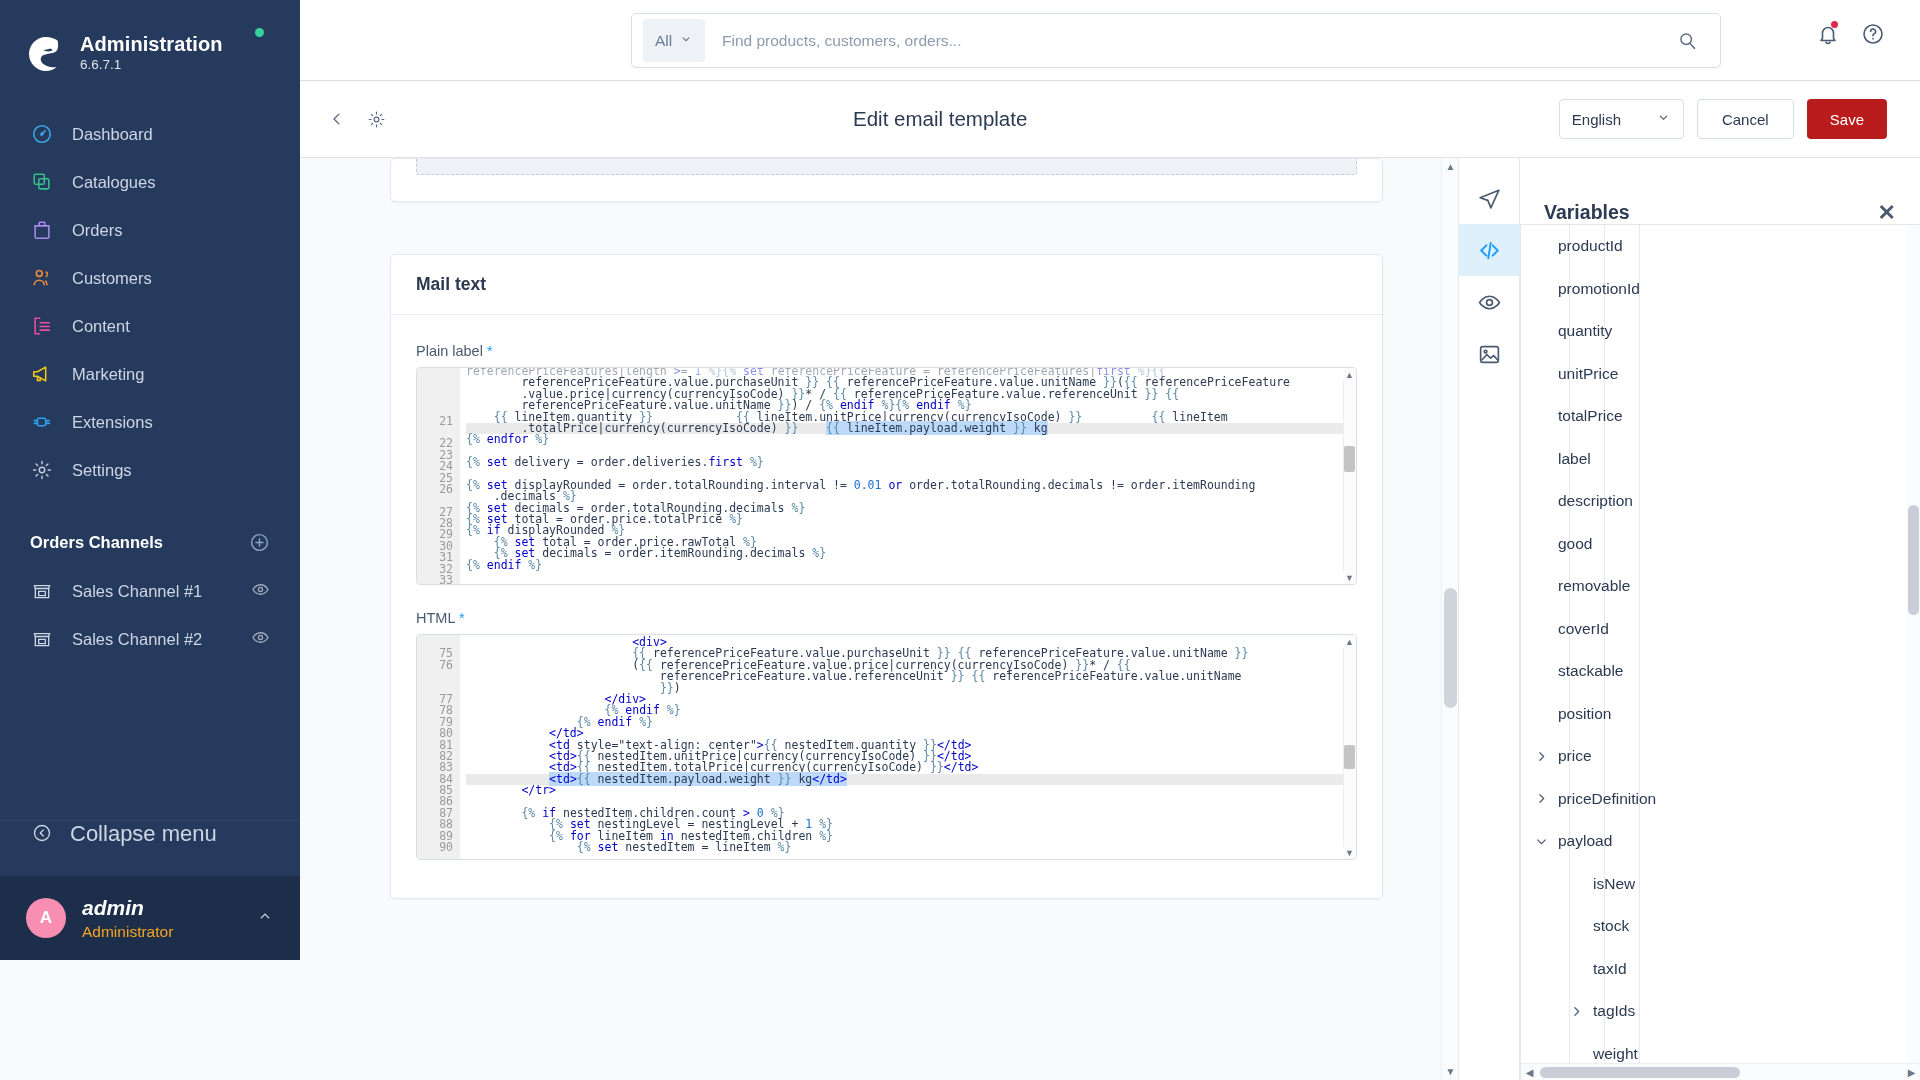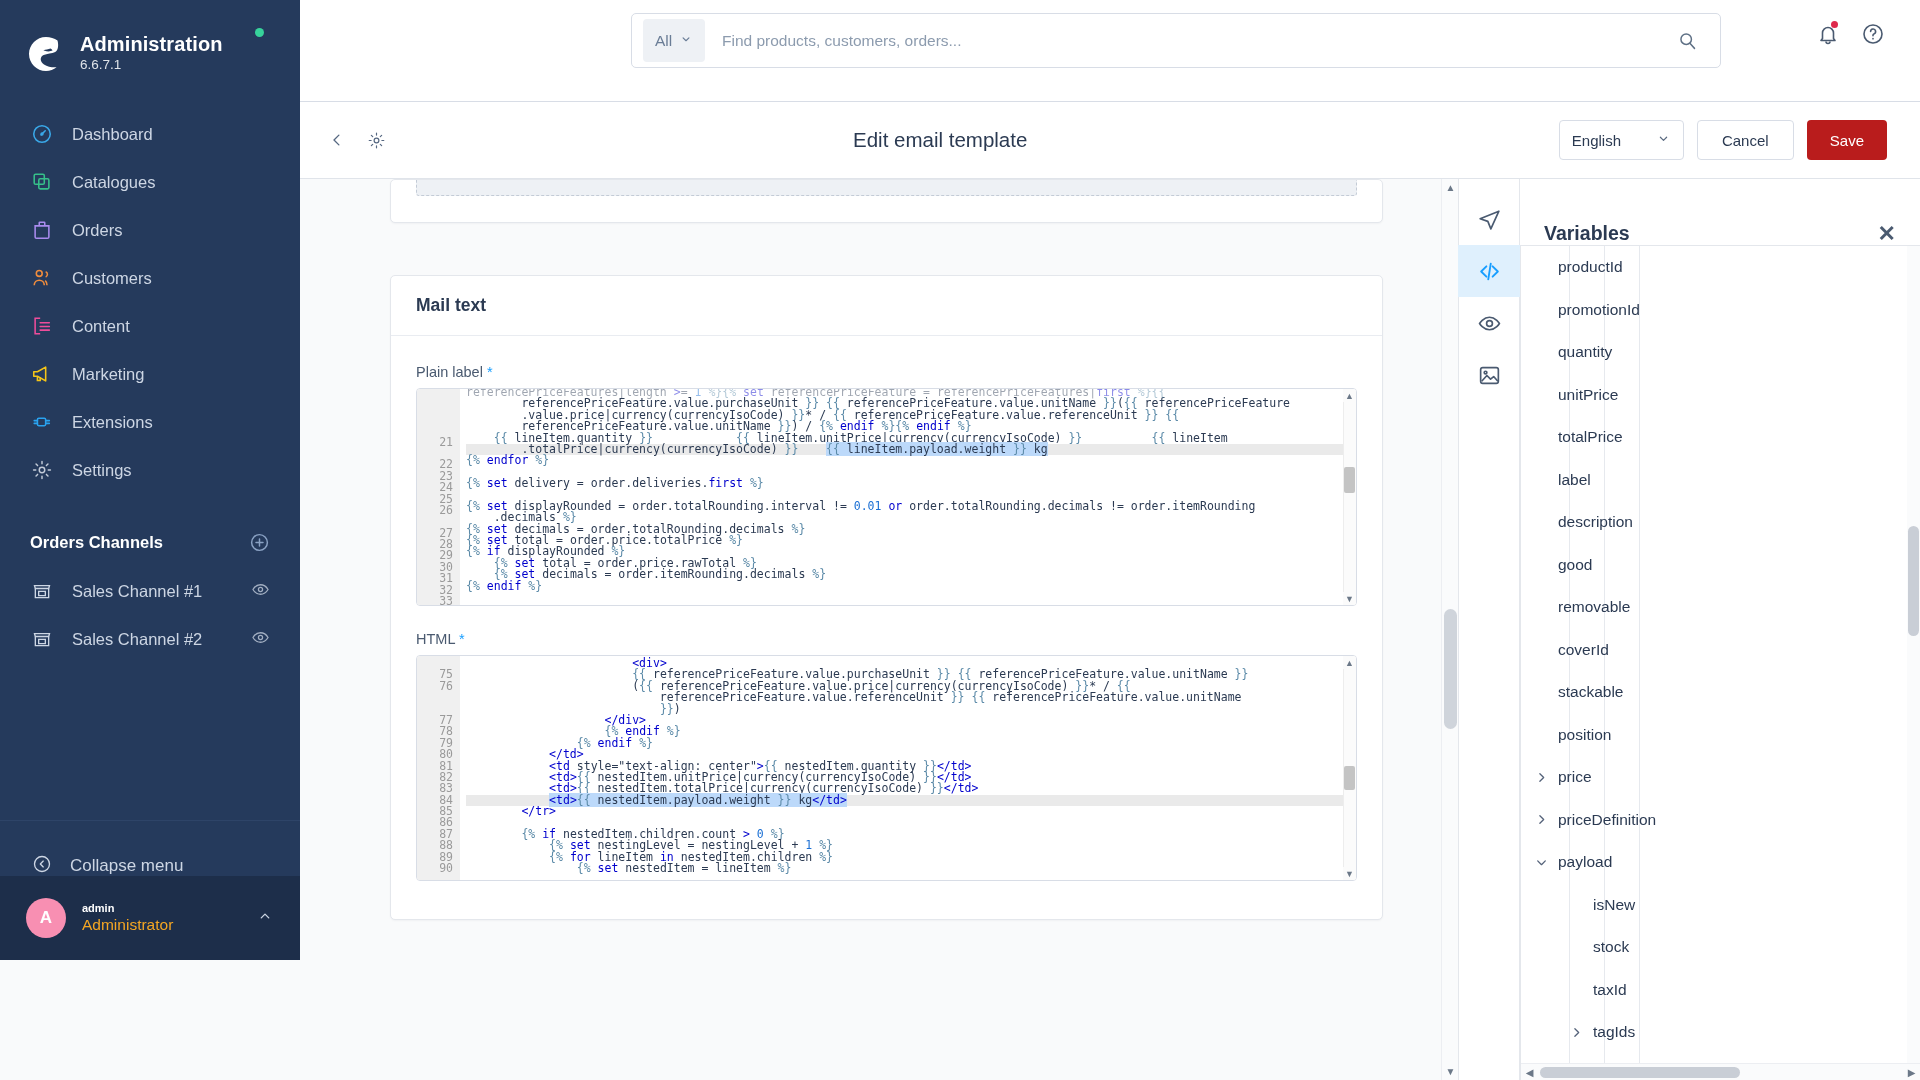--- a/index.html
+++ b/index.html
@@ -47,49 +47,49 @@
   }
   .sb-plus { color: #8aa2c4; cursor: pointer; display:flex; }
   .sb-channel {
     display: flex; align-items: center; gap: 18px;
     height: 48px; padding: 0 30px;
     color: #cdd6e4; font-size: 16.5px; cursor: pointer;
   }
   .sb-channel .eye { margin-left: auto; opacity: .75; }
   .sb-collapse {
     margin-top: auto;
-    display: flex; align-items: flex-end; gap: 16px;
+    display: flex; align-items: flex-start; gap: 16px;
     height: 56px; padding-left: 30px;
-    color: #cdd6e4; font-size: 17px; cursor: pointer;
+    color: #cdd6e4; font-size: 22px; cursor: pointer;
     border-top: 1px solid #2e4468;
   }
   .sb-user {
     height: 84px; background: #1d2e4a;
     display: flex; align-items: center; gap: 16px;
     padding: 0 26px; cursor: pointer;
   }
   .avatar {
     width: 40px; height: 40px; border-radius: 50%;
     background: #f88fb2; color: #fff;
     display: flex; align-items: center; justify-content: center;
     font-size: 17px; font-weight: bold;
   }
-  .u-name { color: #fff; font-size: 11px; font-weight: bold; line-height:1.3;}
+  .u-name { color: #fff; font-size: 21px; font-weight: bold; line-height:1.3;font-style:italic;}
   .u-role { color: #f5a623; font-size: 15.5px; line-height:1.3;}
   .u-caret { margin-left: auto; color: #cdd6e4; }
 
   
   .main { flex: 1; height: 1080px; display: flex; flex-direction: column; position: relative; background: #fff; }
 
   .topbar-progress { position: absolute; top: 0; left: 0; right: 0; height: 5px; }
   .tp-track { position: absolute; left: 598px; top: 0; width: 110px; height: 5px; background: #e4e7ec; }
   .tp-fill  { position: absolute; left: 598px; top: 0; width: 55px; height: 5px; background: #0070cd; }
 
   .searchbar-row {
-    height: 102px; display: flex; align-items: center;
+    height: 81px; display: flex; align-items: center;
     border-bottom: 1px solid #d8dde6;
     position: relative; background: #fff;
   }
   .search-wrap {
     position: absolute; left: 331px; top: 13px;
     width: 1090px; height: 55px;
     border: 1px solid #d8dde6; border-radius: 5px;
     background: #fff; display: flex; align-items: center;
   }
   .search-scope {

